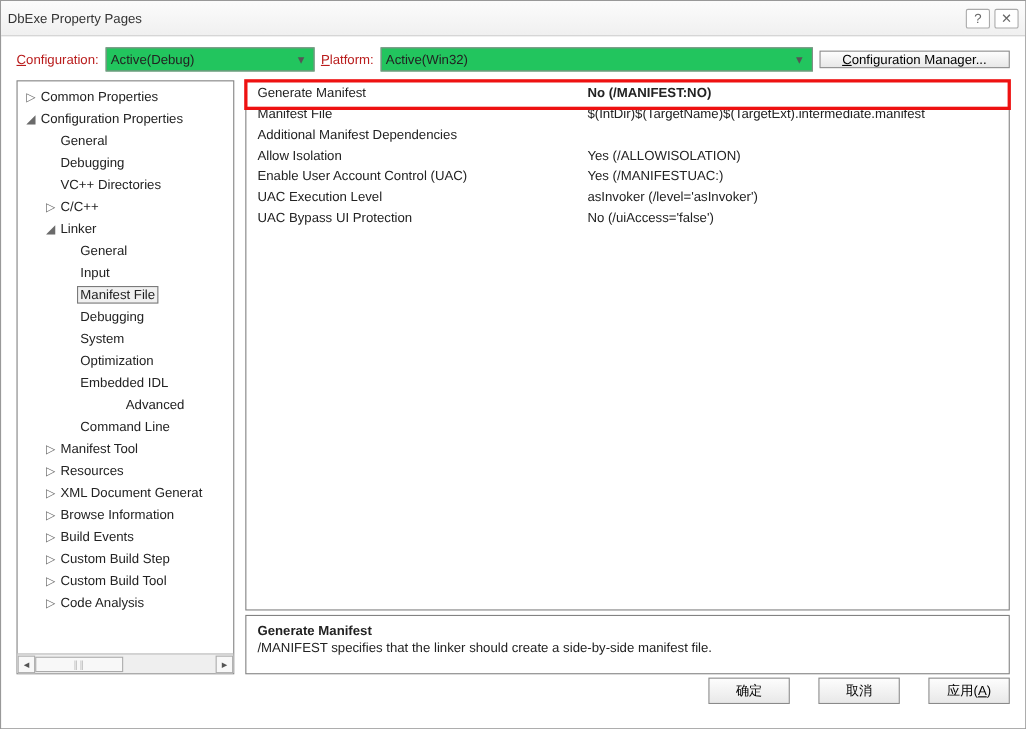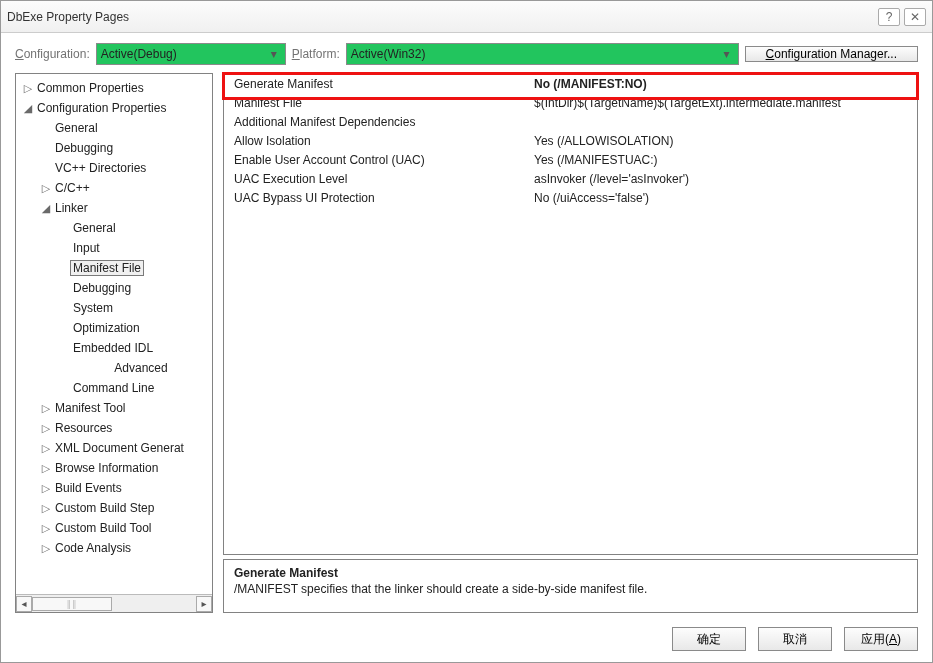--- a/index.html
+++ b/index.html
@@ -1,21 +1,21 @@
 <!DOCTYPE html>
 <html><head>
 <meta charset="utf-8">
 <style>
 * { box-sizing: border-box; font-family: "Segoe UI", Tahoma, sans-serif; font-size: 12px; }
 body { margin: 0; background: #fff; width: 933px; height: 663px; border: 1px solid #999; position: relative; }
 .titlebar { height: 32px; border-bottom: 1px solid #ccc; display: flex; align-items: center; padding: 0 6px; background: linear-gradient(#fcfcfc,#f0f0f0); }
 .titlebar .title { flex: 1; color: #333; }
 .titlebar .winbtn { width: 22px; height: 18px; border: 1px solid #aaa; margin-left: 4px; display: flex; align-items: center; justify-content: center; color: #666; border-radius: 2px; background: #fff; }
 .toolbar { padding: 10px 14px 8px 14px; display: flex; align-items: center; gap: 6px; }
-.toolbar label { color: #737373; }
+.toolbar label { color: #b91c1c; }
 .toolbar label u { text-decoration: underline; }
 .combo { height: 22px; border: 1px solid #8a8a8a; background: #22c55e; display: flex; align-items: center; padding: 0 4px; position: relative; }
 .combo .val { flex: 1; color: #222; }
 .combo .arrow { width: 14px; text-align: center; color: #555; }
 .cfgbtn { height: 16px; border: 1px solid #8a8a8a; background: linear-gradient(#fdfdfd,#e8e8e8); padding: 0 20px; display: flex; align-items: center; }
 .main { display: flex; padding: 0 14px 0 14px; gap: 10px; height: 540px; }
 .treepanel { width: 198px; border: 1px solid #828282; background: #fff; display: flex; flex-direction: column; }
 .tree { flex: 1; overflow: hidden; padding: 4px 0; }
 .tree .node { display: flex; align-items: center; height: 20px; padding-left: 6px; color: #222; white-space: nowrap; }
 .tree .tw { width: 12px; display: inline-block; text-align: center; color: #6a6a6a; font-size: 11px; }
@@ -31,21 +31,21 @@
 .grid { width: 100%; }
 .grid .row { display: flex; height: 19px; align-items: center; }
 .grid .cell-l { width: 310px; padding-left: 10px; color: #222; }
 .grid .cell-r { flex: 1; color: #222; }
 .grid .row.sel { background: #fff; }
 .grid .row.sel .cell-l { font-weight: normal; }
 .grid .row.sel .cell-r { font-weight: bold; }
 .descbox { border: 1px solid #828282; border-top: 1px solid #828282; margin-top: 4px; background: #fff; padding: 6px 10px; height: 54px; }
 .descbox .dt { font-weight: bold; color: #222; }
 .descbox .dd { color: #222; margin-top: 2px; }
-.footer { position: absolute; right: 14px; bottom: 11px; display: flex; gap: 12px; align-items: center; }
+.footer { position: absolute; right: 14px; bottom: 22px; display: flex; gap: 26px; align-items: center; }
 .btn { min-width: 74px; height: 24px; border: 1px solid #8a8a8a; background: linear-gradient(#fdfdfd,#e8e8e8); display: flex; align-items: center; justify-content: center; padding: 0 10px; }
 </style>
 </head>
 <body>
 
 <div class="titlebar">
   <span class="title">DbExe Property Pages</span>
   <div class="winbtn">?</div>
   <div class="winbtn">✕</div>
 </div>

